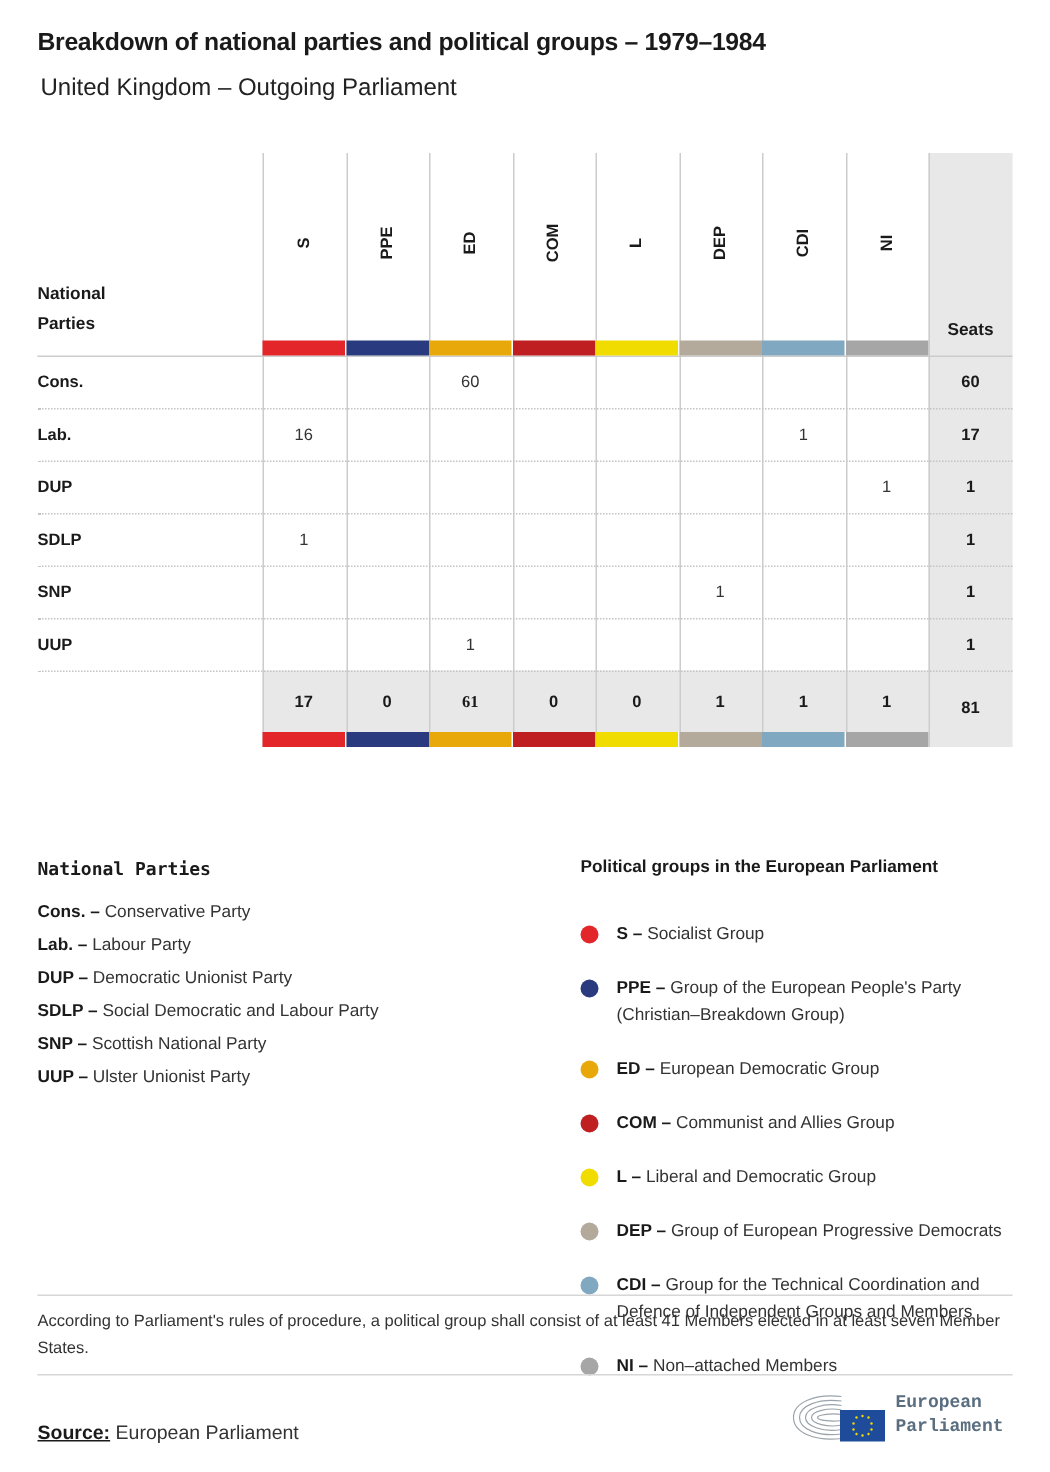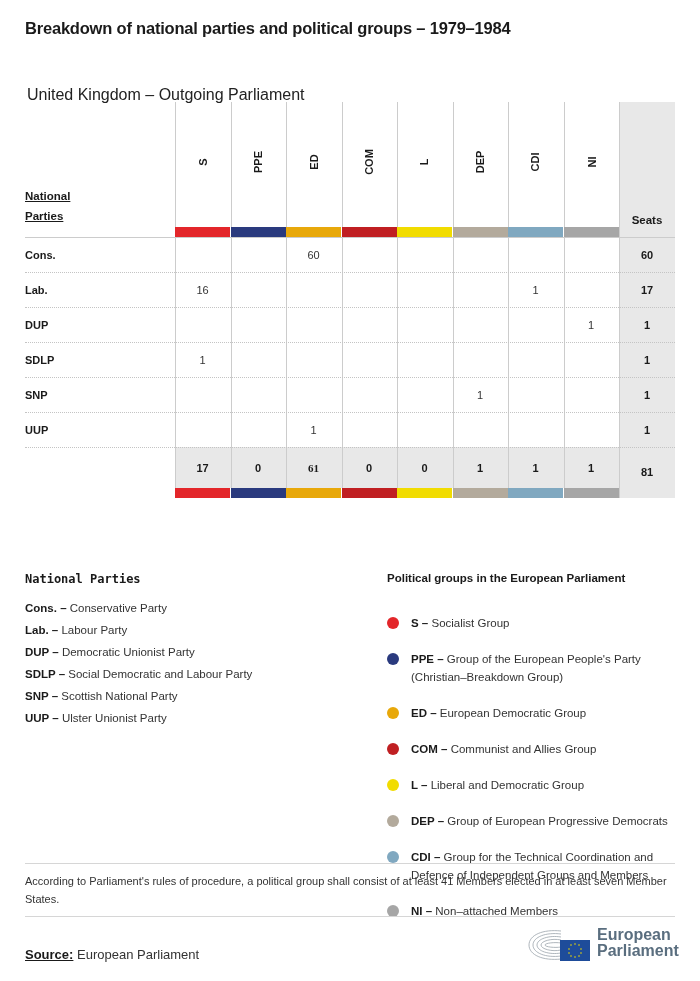--- a/index.html
+++ b/index.html
@@ -1,27 +1,27 @@
 <!DOCTYPE html>
 <html><head>
 <meta charset="utf-8">
 <style>
   * { box-sizing: border-box; margin: 0; padding: 0; }
   html, body { width: 700px; height: 981px; background: #ffffff; overflow: hidden; }
   body { font-family: "Liberation Sans", sans-serif; color: #1a1a1a; position: relative; }
   .title { position: absolute; left: 25px; top: 19px; font-size: 16.5px; font-weight: bold; letter-spacing: -0.2px; }
-  .subtitle { position: absolute; left: 27px; top: 50px; font-size: 16px; color: #222; margin-top: 36px; }
+  .subtitle { position: absolute; left: 27px; top: 50px; font-size: 16px; color: #222; }
 
   
   .tbl { position: absolute; left: 25px; top: 102px; width: 650px; }
   .vline { position: absolute; top: 0; width: 1px; height: 396px; background: #cccccc; }
   .seats-bg { position: absolute; left: 594px; top: 0; width: 56px; height: 396px; background: #e8e8e8; }
   .hdr-label { position: absolute; width: 55px; top: 30px; height: 60px; display: flex; align-items: center; justify-content: center; }
   .hdr-label span { display: inline-block; transform: rotate(-90deg); font-size: 11px; font-weight: bold; white-space: nowrap; }
-  .np-label { position: absolute; left: 0; top: 84px; font-size: 11.5px; font-weight: bold; line-height: 20px; text-decoration: underline; }
+  .np-label { position: absolute; left: 0; top: 84px; font-size: 11.5px; font-weight: bold; line-height: 20px; }
   .seats-label { position: absolute; left: 594px; top: 112px; width: 56px; text-align: center; font-size: 11.5px; font-weight: bold; }
   .colorbar { position: absolute; height: 10px; }
   .hr-head { position: absolute; left: 0; top: 135px; width: 650px; height: 1px; background: #cccccc; }
   .row { position: absolute; left: 0; width: 650px; height: 35px; border-bottom: 1px dotted #c4c4c4; }
   .row .pname { position: absolute; left: 0; top: 11px; font-size: 11px; font-weight: bold; }
   .cell { position: absolute; top: 11px; width: 55px; text-align: center; font-size: 11px; color: #333; }
   .row .tot { position: absolute; left: 594px; width: 56px; top: 11px; text-align: center; font-size: 11px; font-weight: bold; }
   .totals-bg { position: absolute; left: 150px; top: 345px; width: 444px; height: 41px; background: #e8e8e8; }
   .tcell { position: absolute; top: 360px; width: 55px; text-align: center; font-size: 11px; font-weight: bold; }
   .grand { position: absolute; left: 594px; width: 56px; top: 364px; text-align: center; font-size: 11px; font-weight: bold; }
@@ -36,21 +36,21 @@
   .leg-pg .item { position: relative; padding-left: 24px; font-size: 11.5px; line-height: 18px; color: #333; margin-bottom: 4px; margin-top: 18px; }
   .leg-pg .item b { color: #1a1a1a; }
   .dot { position: absolute; left: 0; top: 3px; width: 12px; height: 12px; border-radius: 50%; }
 
   .hr1 { position: absolute; left: 25px; top: 863px; width: 650px; height: 1px; background: #d6d6d6; }
   .note { position: absolute; left: 25px; top: 872px; width: 650px; font-size: 11px; line-height: 18px; color: #333; }
   .hr2 { position: absolute; left: 25px; top: 916px; width: 650px; height: 1px; background: #d6d6d6; }
   .source { position: absolute; left: 25px; top: 947px; font-size: 13px; color: #333; }
   .source b { color: #1a1a1a; text-decoration: underline; }
   .logo { position: absolute; left: 527px; top: 925px; width: 150px; height: 40px; }
-  .logo-text { position: absolute; left: 70px; top: 2px; font-size: 16px; font-weight: bold; color: #5a6e7f; line-height: 16px; }
+  .logo-text { position: absolute; left: 70px; top: 2px; font-size: 12px; font-weight: bold; color: #5a6e7f; line-height: 16px; font-family: Liberation Mono, monospace; }
 </style>
 </head>
 <body>
 
 <div class="title">Breakdown of national parties and political groups – 1979–1984</div>
 <div class="subtitle">United Kingdom – Outgoing Parliament</div>
 
 <div class="tbl" id="tbl">
   <div class="seats-bg"></div>
   <div class="totals-bg"></div>

